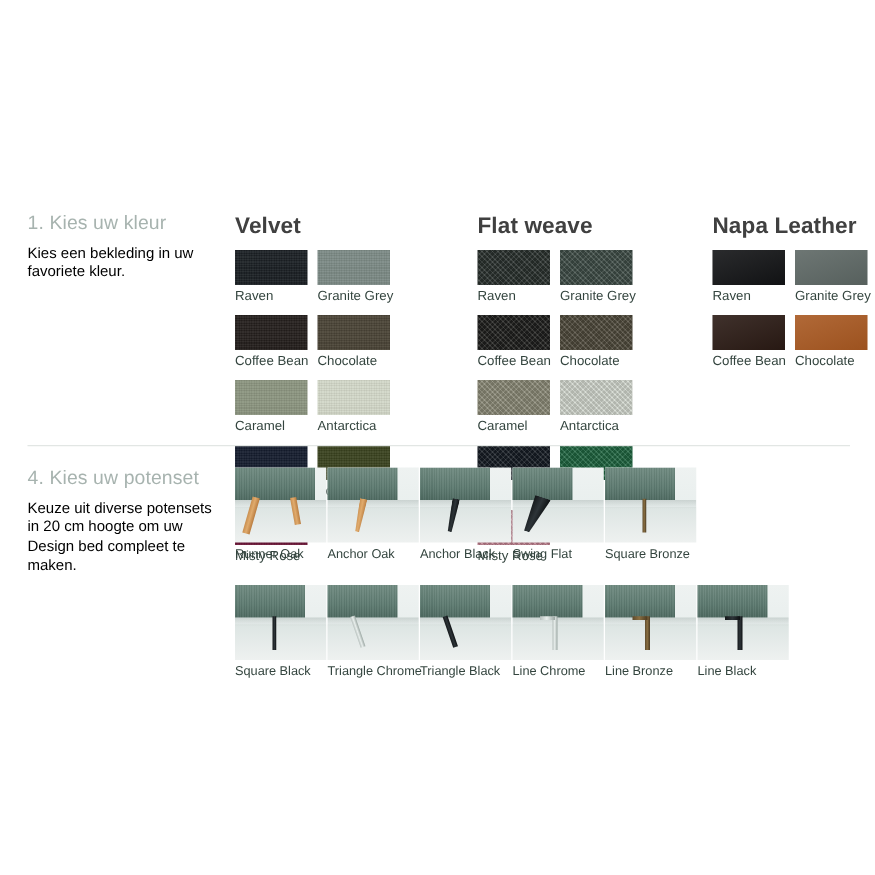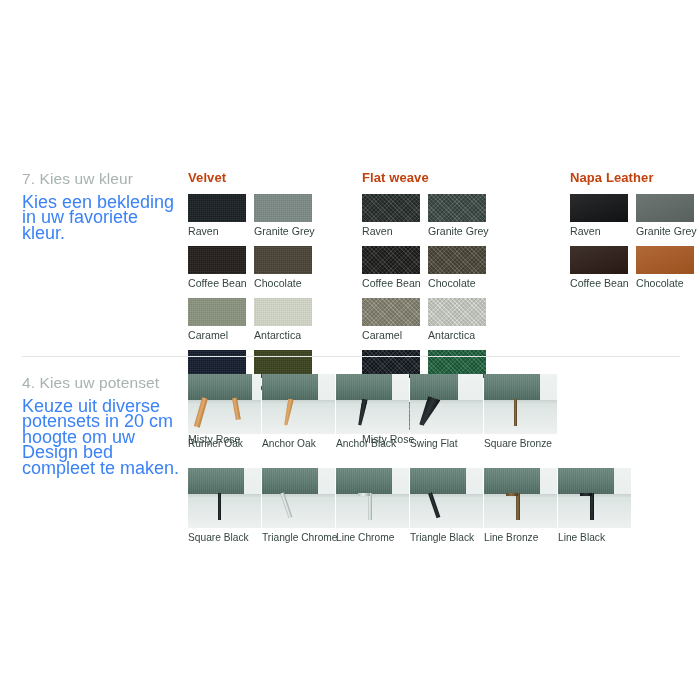--- a/index.html
+++ b/index.html
@@ -23,41 +23,41 @@
   .step-left { position: absolute; left: 22px; top: 0; width: 160px; }
   .step-title {
     font-size: 15.5px;
     color: #a7b3af;
     font-weight: 400;
     letter-spacing: .1px;
     margin: 0 0 7px 0;
     white-space: nowrap;
   }
   .step-desc {
-    font-size: 18px;
+    font-size: 12px;
     line-height: 15.4px;
-    color: #3b82f6;
+    color: #000000;
     margin: 0;
   }
 
   .divider {
     position: absolute;
     left: 22px;
     width: 658px;
     height: 1px;
     background: #e2e6e4;
   }
 
   
   .fabric-groups { position: absolute; left: 0; top: 0; width: 700px; height: 170px; }
   .fabric-group { position: absolute; top: 0; }
   .group-title {
-    font-size: 13px;
+    font-size: 18px;
     font-weight: bold;
-    color: #c2410c;
+    color: #404040;
     margin: 0 0 9px 0;
     white-space: nowrap;
     letter-spacing: .1px;
   }
   .swatch-grid { display: flex; flex-wrap: wrap; width: 100%; }
   .swatch-cell { width: 66px; margin-bottom: 9px; }
   .swatch-chip {
     width: 58px;
     height: 28px;
     display: block;
@@ -144,21 +144,21 @@
   }
 </style>
 </head>
 <body>
 
 <div class="page">
 
   <section class="step" style="top:170px;">
 
     <div class="step-left">
-      <h2 class="step-title">7. Kies uw kleur</h2>
+      <h2 class="step-title">1. Kies uw kleur</h2>
       <p class="step-desc">Kies een bekleding in uw favoriete kleur.</p>
     </div>
 
     <div class="fabric-groups" id="fabric-groups">
         <div class="fabric-group" style="left: 188px; width: 190px;">
           <div class="group-title">Velvet</div>
           <div class="swatch-grid">
             <div class="swatch-cell">
               <span class="swatch-chip tex-velvet" style="background: rgb(27, 32, 36);"></span>
               <div class="swatch-label">Raven</div>
@@ -190,21 +190,21 @@
             <div class="swatch-cell">
               <span class="swatch-chip tex-velvet" style="background: rgb(58, 66, 31);"></span>
               <div class="swatch-label">Forest</div>
             </div>
             <div class="swatch-cell">
               <span class="swatch-chip tex-velvet" style="background: rgb(106, 22, 55);"></span>
               <div class="swatch-label">Misty Rose</div>
             </div>
           </div>
         </div>
-        <div class="fabric-group" style="left: 362px; width: 190px;">
+        <div class="fabric-group" style="left: 382px; width: 190px;">
           <div class="group-title">Flat weave</div>
           <div class="swatch-grid">
             <div class="swatch-cell">
               <span class="swatch-chip tex-flat" style="background: rgb(42, 49, 46);"></span>
               <div class="swatch-label">Raven</div>
             </div>
             <div class="swatch-cell">
               <span class="swatch-chip tex-flat" style="background: rgb(63, 77, 71);"></span>
               <div class="swatch-label">Granite Grey</div>
             </div>
@@ -329,37 +329,37 @@
               <span class="bed mid"></span>
               <span class="shadow"></span>
               <i class="leg chrome" style="left: 18px; top: 25px; width: 4px; height: 26px; transform: rotate(-19deg); transform-origin: center top;"></i>
             </div>
             <div class="leg-label">Triangle Chrome</div>
           </div>
           <div class="leg-cell">
             <div class="leg-thumb">
               <span class="bed mid"></span>
               <span class="shadow"></span>
+              <i class="leg black" style="left: 18px; top: 25px; width: 4px; height: 26px; transform: rotate(-19deg); transform-origin: center top;"></i>
+            </div>
+            <div class="leg-label">Triangle Black</div>
+          </div>
+          <div class="leg-cell">
+            <div class="leg-thumb">
+              <span class="bed mid"></span>
+              <span class="shadow"></span>
               <i class="leg chrome" style="left: 32px; top: 25px; width: 4px; height: 27px;"></i>
               <i class="leg chrome" style="left: 22px; top: 25px; width: 12px; height: 3px;"></i>
             </div>
             <div class="leg-label">Line Chrome</div>
           </div>
           <div class="leg-cell">
             <div class="leg-thumb">
               <span class="bed mid"></span>
               <span class="shadow"></span>
-              <i class="leg black" style="left: 18px; top: 25px; width: 4px; height: 26px; transform: rotate(-19deg); transform-origin: center top;"></i>
-            </div>
-            <div class="leg-label">Triangle Black</div>
-          </div>
-          <div class="leg-cell">
-            <div class="leg-thumb">
-              <span class="bed mid"></span>
-              <span class="shadow"></span>
               <i class="leg bronze" style="left: 32px; top: 25px; width: 4px; height: 27px;"></i>
               <i class="leg bronze" style="left: 22px; top: 25px; width: 12px; height: 3px;"></i>
             </div>
             <div class="leg-label">Line Bronze</div>
           </div>
           <div class="leg-cell">
             <div class="leg-thumb">
               <span class="bed mid"></span>
               <span class="shadow"></span>
               <i class="leg black" style="left: 32px; top: 25px; width: 4px; height: 27px;"></i>

